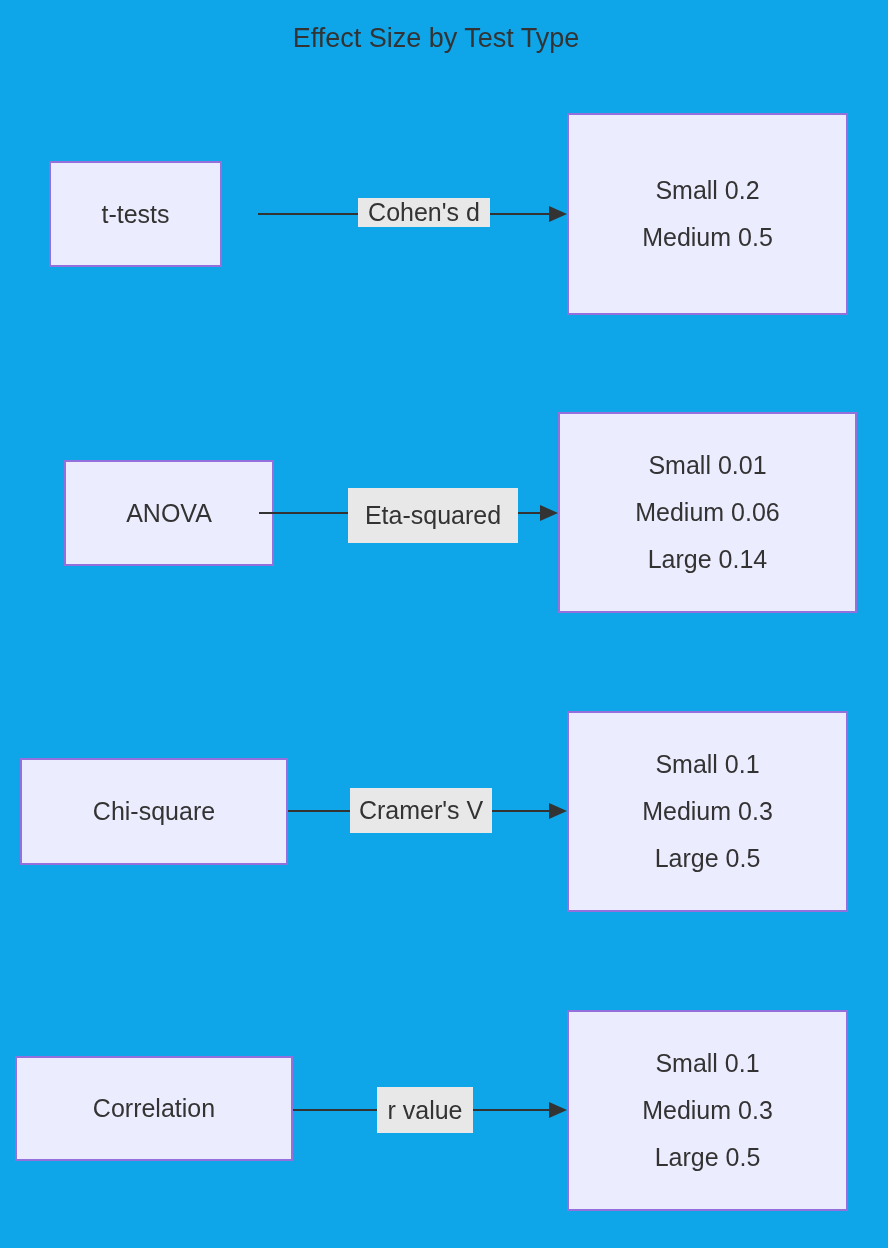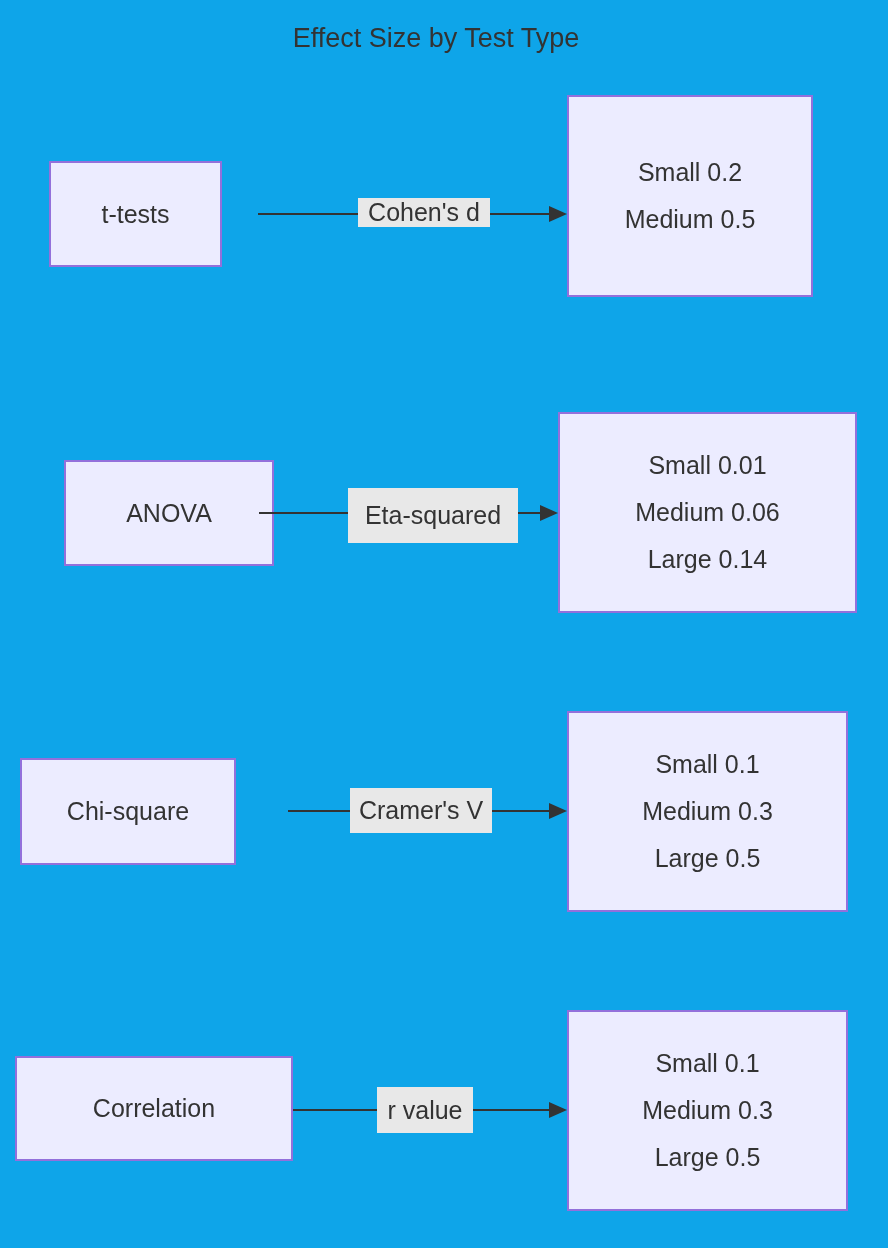--- a/index.html
+++ b/index.html
@@ -45,21 +45,21 @@
 
   <div>
     <div class="node" style="left:49px;top:161px;width:173px;height:106px">
       <span>t-tests</span>
     </div>
     <div class="edge-line" style="left:258px;top:213px;width:295px"></div>
     <div class="arrowhead" style="left:549px;top:206px"></div>
     <div class="edge-label" style="left:358px;top:198px;width:132px;height:29px">
       <span>Cohen's d</span>
     </div>
-    <div class="node target" style="left:567px;top:95px;width:246px;height:202px">
+    <div class="node target" style="left:567px;top:113px;width:281px;height:202px">
       <div class="target-line">Small 0.2</div>
       <div class="target-line">Medium 0.5</div>
     </div>
   </div>
 
   <div>
     <div class="node" style="left:64px;top:460px;width:210px;height:106px">
       <span>ANOVA</span>
     </div>
     <div class="edge-line" style="left:259px;top:512px;width:282px"></div>
@@ -68,21 +68,21 @@
       <span>Eta-squared</span>
     </div>
     <div class="node target" style="left:558px;top:412px;width:299px;height:201px">
       <div class="target-line">Small 0.01</div>
       <div class="target-line">Medium 0.06</div>
       <div class="target-line">Large 0.14</div>
     </div>
   </div>
 
   <div>
-    <div class="node" style="left:20px;top:758px;width:216px;height:107px">
+    <div class="node" style="left:20px;top:758px;width:268px;height:107px">
       <span>Chi-square</span>
     </div>
     <div class="edge-line" style="left:288px;top:810px;width:262px"></div>
     <div class="arrowhead" style="left:549px;top:803px"></div>
     <div class="edge-label" style="left:350px;top:788px;width:142px;height:45px">
       <span>Cramer's V</span>
     </div>
     <div class="node target" style="left:567px;top:711px;width:281px;height:201px">
       <div class="target-line">Small 0.1</div>
       <div class="target-line">Medium 0.3</div>

